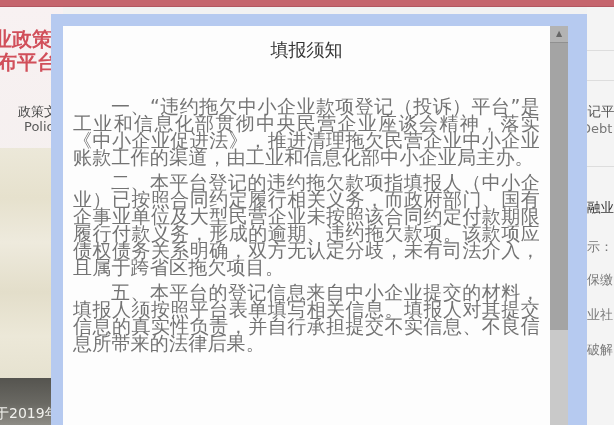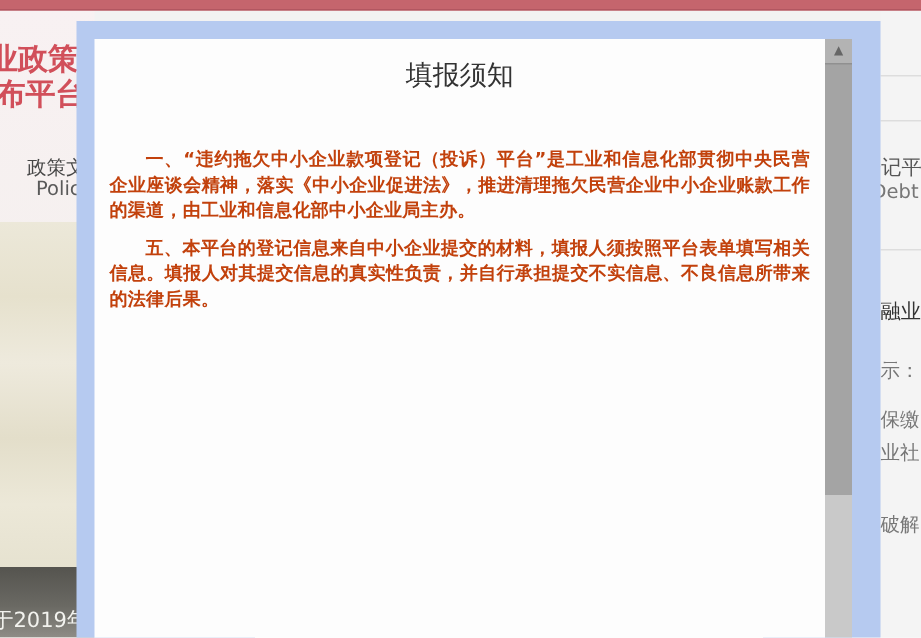--- a/index.html
+++ b/index.html
@@ -41,34 +41,34 @@
   .rline { position:absolute; left:587px; width:27px; height:0;
     border-top:1px solid #ddd; z-index:1; }
   .rline1 { top:50px; } .rline2 { top:80px; } .rline3 { top:166px; }
   .vtick { position:absolute; left:580px; top:153px; width:1px; height:13px;
     background:#aaa; z-index:1; }
   .rtext { position:absolute; color:#777; font-size:13px; white-space:nowrap; z-index:1; }
   .rt-top-cn { left:574px; top:103px; color:#555; font-size:13.5px; }
   .rt-top-en { left:581px; top:121px; }
   .rt-hot    { left:587px; top:199px; color:#333; font-weight:normal; font-size:13.5px; }
   .rt-1 { left:587px; top:238px; } .rt-2 { left:587px; top:271px; }
-  .rt-3 { left:587px; top:293px;text-align:right; } .rt-4 { left:587px; top:341px; }
+  .rt-3 { left:587px; top:306px;text-align:right; } .rt-4 { left:587px; top:341px; }
   .rt-5 { left:560px; top:377px; }
 
   
   .modal { position:absolute; left:51px; top:14px; width:536px; height:416px;
     background:#b6caf0; padding:12px 0 0 12px; z-index:10; }
   .modal-inner { display:flex; width:505px; height:404px; }
   .modal-body { width:487px; height:404px; background:#fdfdfd;
     padding:12px 10px 0 10px; overflow:hidden; }
   .modal-title { text-align:center; color:#333; font-size:18px;
     font-weight:normal; margin-bottom:36px; }
-  .modal-body p { font-size:12px; line-height:17px; color:#c2410c;
+  .modal-body p { font-size:19px; line-height:17px; color:#737373;
     text-align:justify; text-indent:2em; margin-bottom:8px;
-    letter-spacing:0.2px;font-weight:bold; }
+    letter-spacing:0.2px; }
   
   .scrollbar { position:relative; width:18px; height:404px; background:#c9c9c9; }
   .scroll-up { position:absolute; left:0; top:0; width:18px; height:16px;
     background:#b3b3b3; color:#666; font-size:8px; line-height:16px;
     text-align:center; cursor:pointer; }
   .scroll-thumb { position:absolute; left:0; top:16px; width:18px; height:288px;
     background:#a4a4a4; border-top:1px solid #909090; cursor:grab; }
 </style>
 </head>
 <body>
@@ -98,20 +98,21 @@
 <div class="rtext rt-2">保缴</div>
 <div class="rtext rt-3">业社</div>
 <div class="rtext rt-4">破解</div>
 <div class="rtext rt-5">业再</div>
 
 <div class="modal">
   <div class="modal-inner">
     <div class="modal-body">
       <h1 class="modal-title">填报须知</h1>
       <p>一、“违约拖欠中小企业款项登记（投诉）平台”是工业和信息化部贯彻中央民营企业座谈会精神，落实《中小企业促进法》，推进清理拖欠民营企业中小企业账款工作的渠道，由工业和信息化部中小企业局主办。</p>
+      <p>二、本平台登记的违约拖欠款项指填报人（中小企业）已按照合同约定履行相关义务，而政府部门、国有企事业单位及大型民营企业未按照该合同约定付款期限履行付款义务，形成的逾期、违约拖欠款项。该款项应债权债务关系明确，双方无认定分歧，未有司法介入，且属于跨省区拖欠项目。</p>
       <p>五、本平台的登记信息来自中小企业提交的材料，填报人须按照平台表单填写相关信息。填报人对其提交信息的真实性负责，并自行承担提交不实信息、不良信息所带来的法律后果。</p>
 
     </div>
     <div class="scrollbar">
       <div class="scroll-up">▲</div>
       <div class="scroll-thumb"></div>
     </div>
   </div>
 </div>
 

